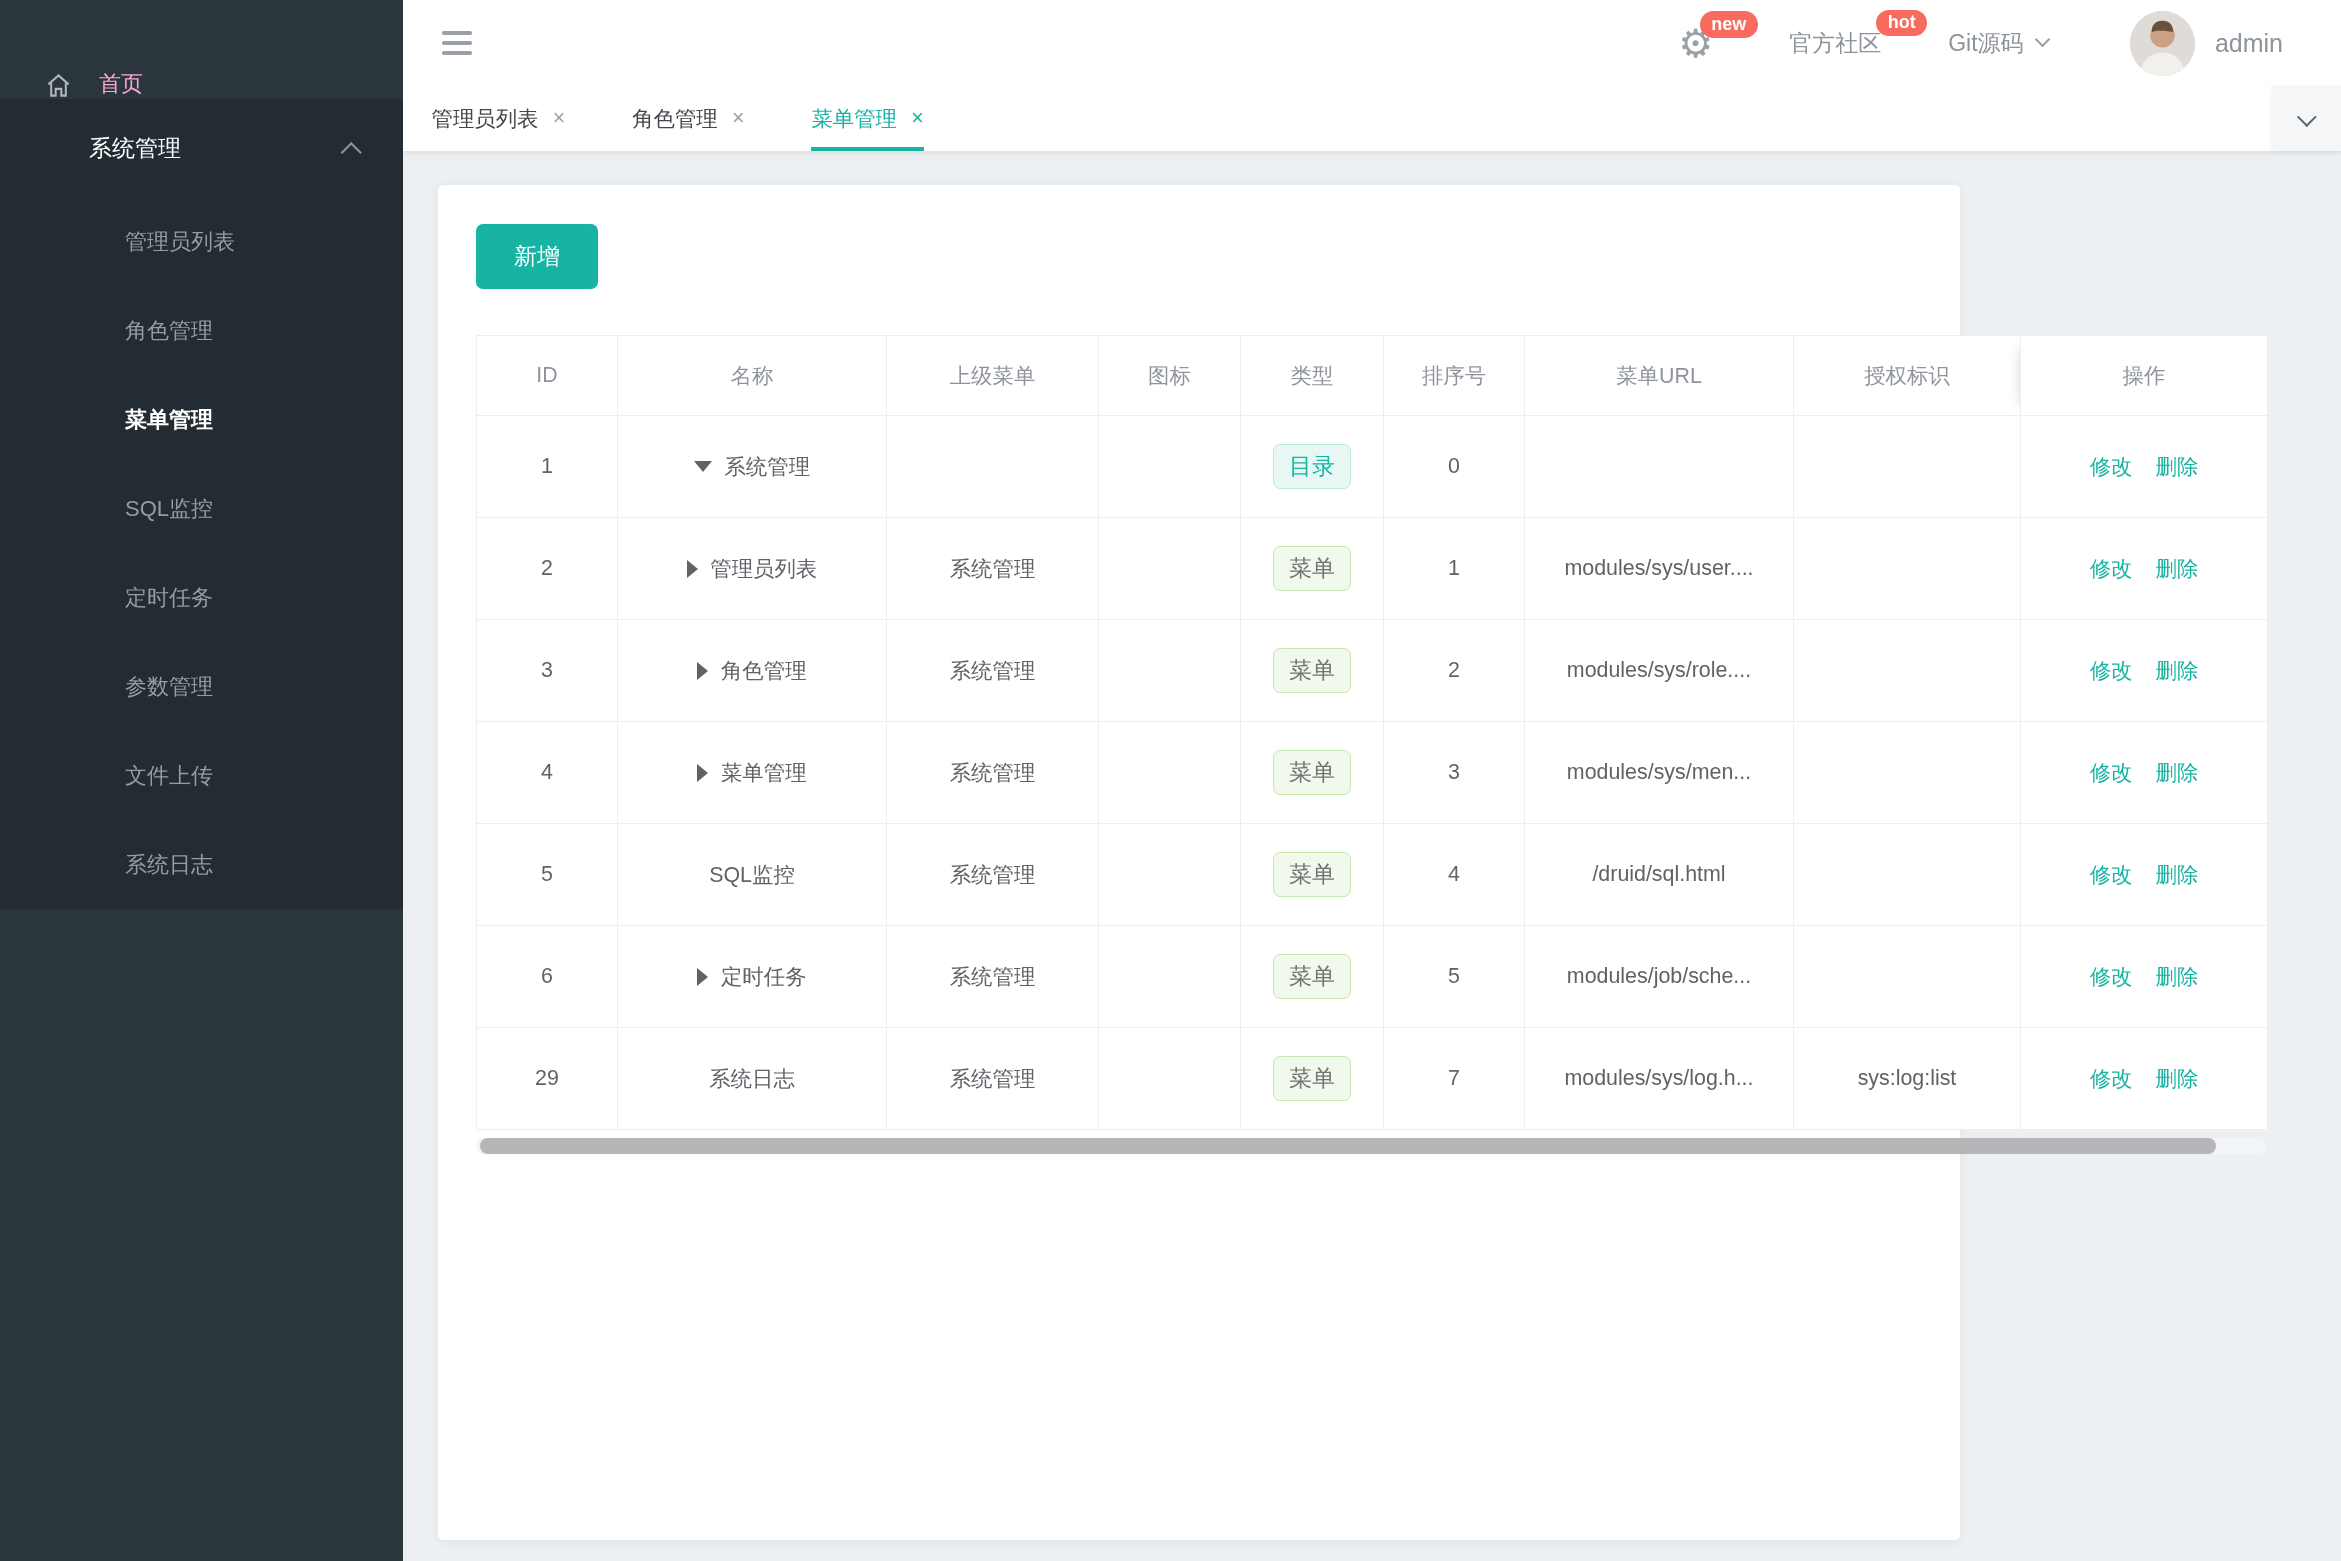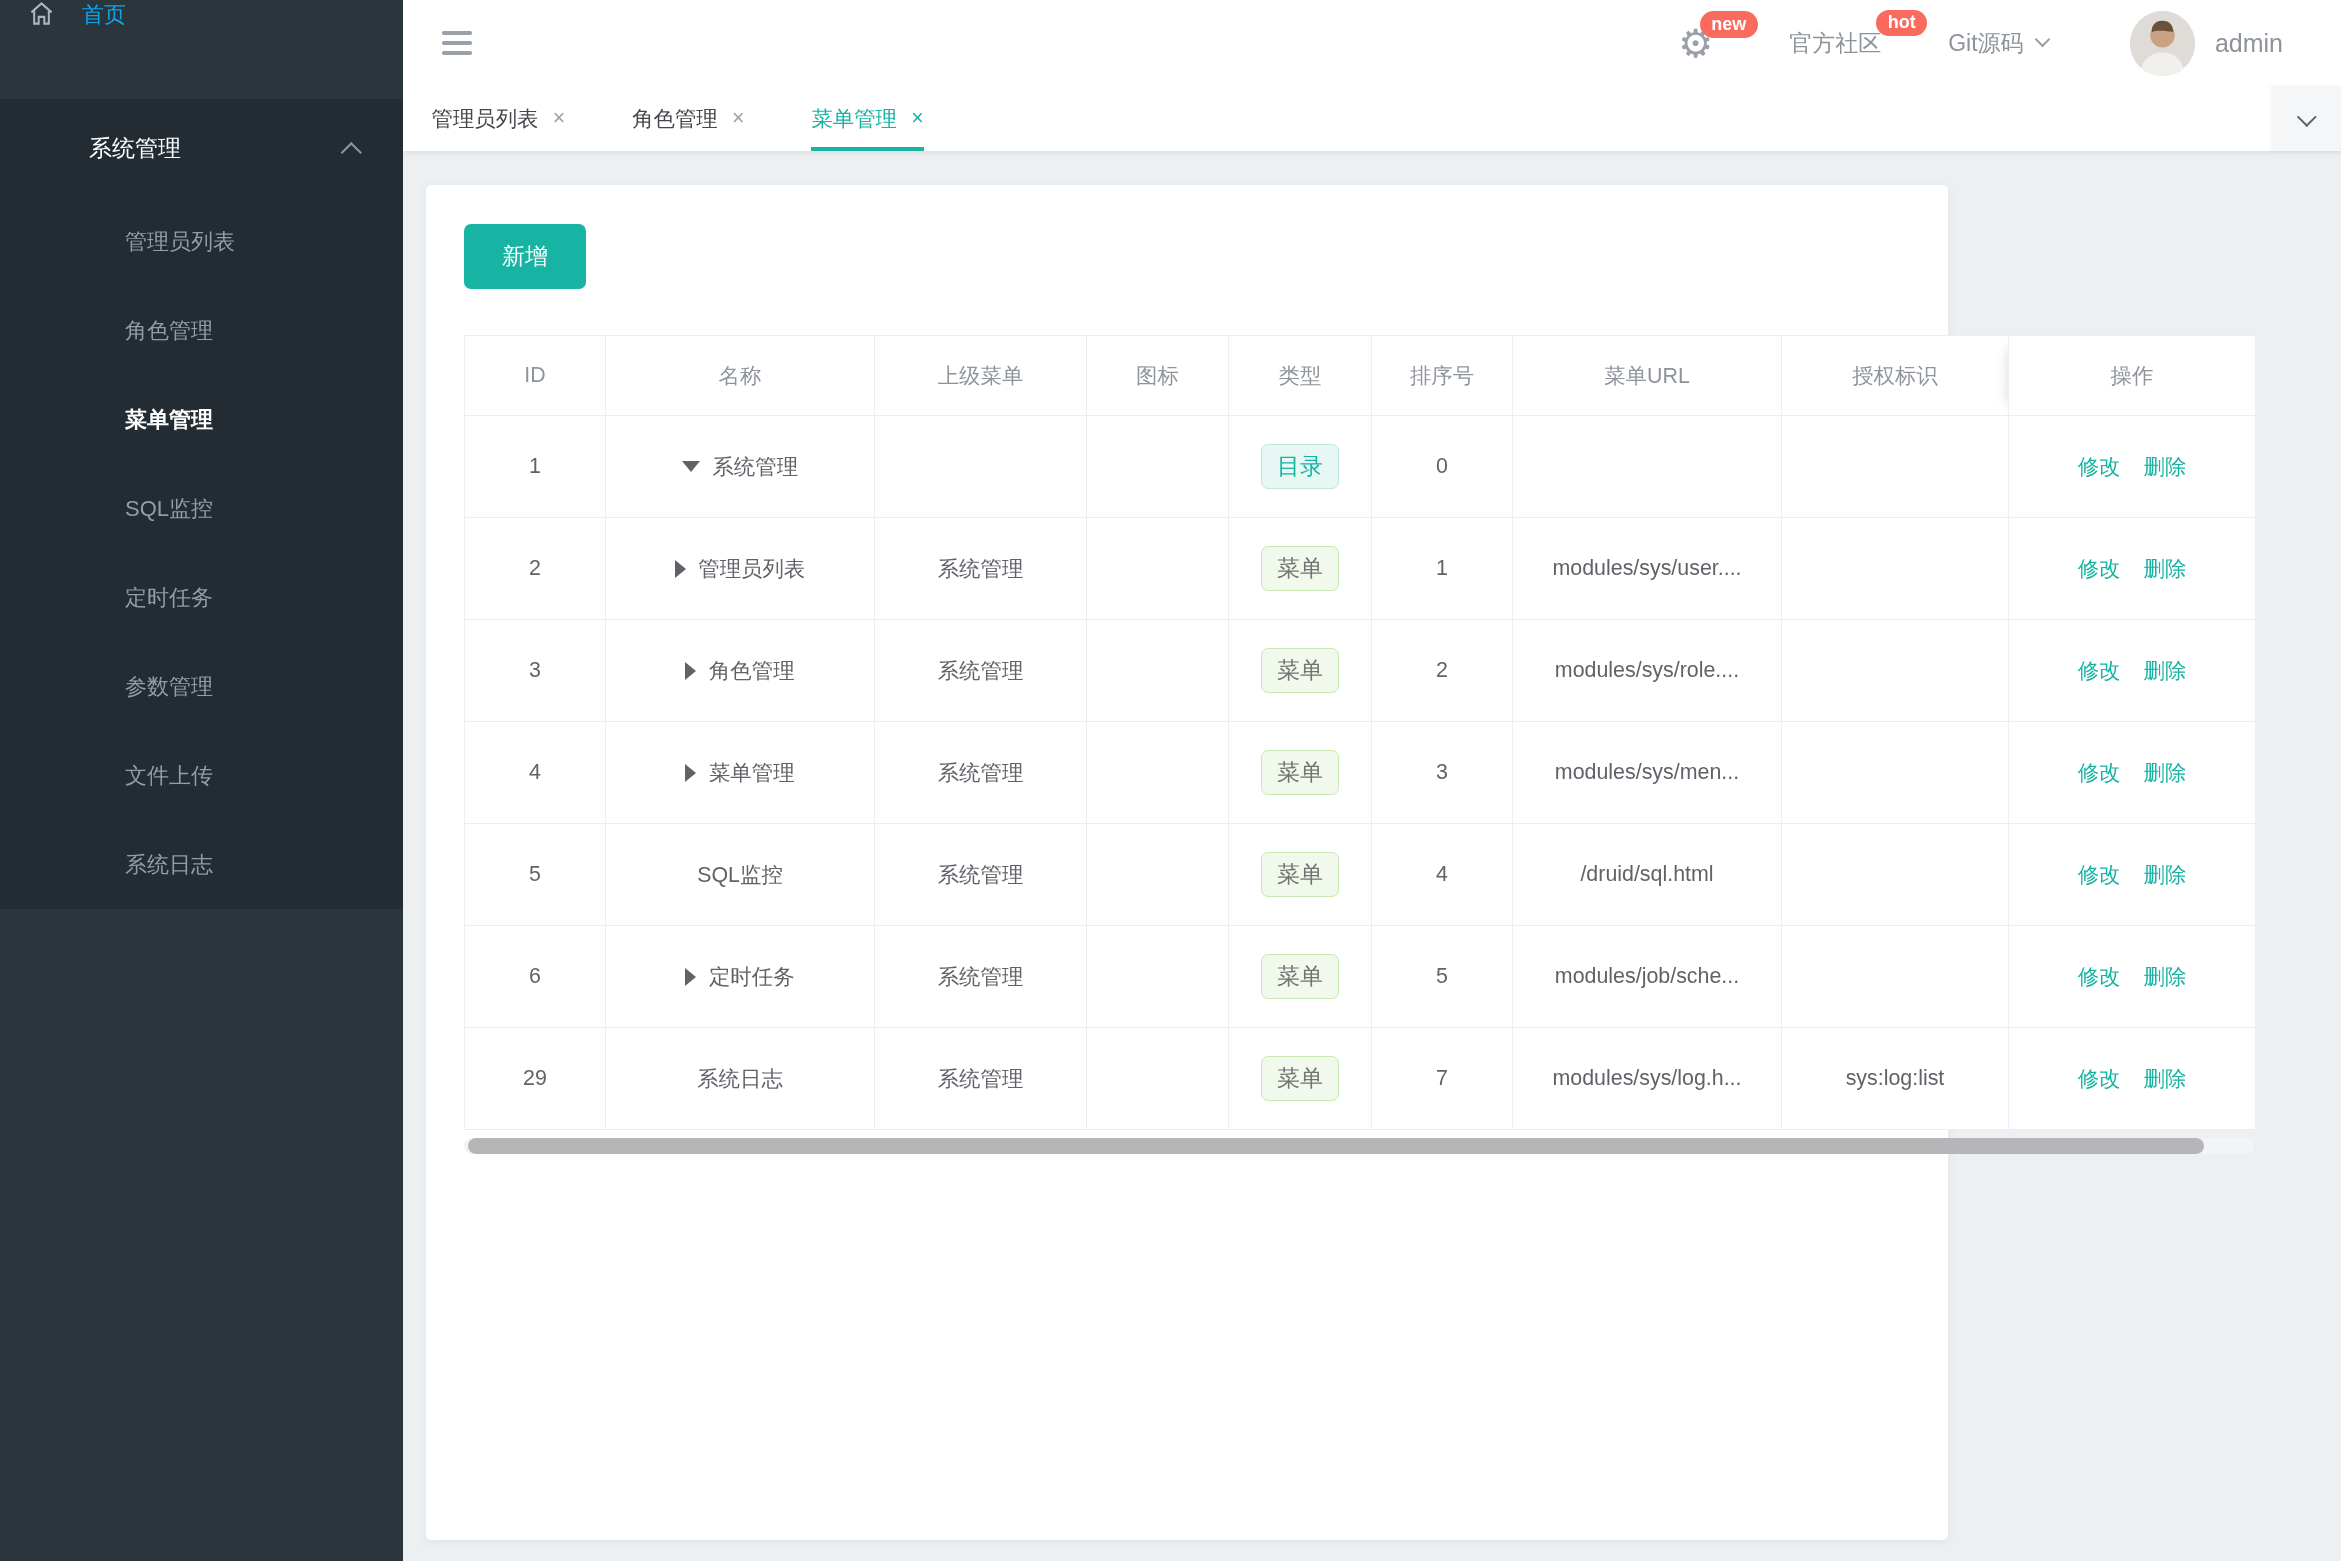--- a/index.html
+++ b/index.html
@@ -4,21 +4,21 @@
 <style>
   * { margin:0; padding:0; box-sizing:border-box; }
   html,body { width:2342px; height:1562px; overflow:hidden;
     font-family:"Liberation Sans","DejaVu Sans",sans-serif; font-size:21.4px; }
   body { background:#edf0f3; }
 
   
   .sidebar { position:fixed; left:0; top:0; bottom:0; width:403px; background:#2b353c; z-index:5; }
   .logo { height:86px; background:#17b3a3; color:#fff; font-size:31px; font-weight:bold;
     display:flex; align-items:center; justify-content:center; letter-spacing:1.8px; }
-  .side-home { height:99px; display:flex; align-items:flex-start; padding-left:28px; color:#0ea5e9; cursor:pointer; }
+  .side-home { height:99px; display:flex; align-items:flex-end; padding-left:45px; color:#f9a8d4; cursor:pointer; }
   .side-home svg { width:27px; height:27px; margin-right:27px; }
   .side-home span { font-size:22px; }
   .submenu { background:#222c32; }
   .group-title { height:98px; display:flex; align-items:center; padding-left:89px;
     color:#ffffff; font-size:23px; position:relative; cursor:pointer; }
   .chev-up { position:absolute; right:39px; width:23px; height:23px; }
   .chev-up::before { content:''; position:absolute; left:2.7px; top:8px; width:12.5px; height:12.5px;
     border-left:2.7px solid #8d979d; border-top:2.7px solid #8d979d; transform:rotate(45deg); }
   .sub-item { height:89px; line-height:89px; padding-left:125px; font-size:22px;
     color:#939da3; cursor:pointer; }
@@ -57,21 +57,21 @@
   .tab.active::after { content:''; position:absolute; left:0; right:0; bottom:0; height:4.5px; background:#17b3a3; }
   .tab-overflow { position:absolute; right:0; top:0; bottom:0; width:69px; background:#f5f6f8;
     display:flex; align-items:center; justify-content:center; cursor:pointer;
     box-shadow:-1.8px 0 4.5px rgba(0,0,0,0.05); }
   .chev-dn2 { width:19.6px; height:19.6px; position:relative; }
   .chev-dn2::before { content:''; position:absolute; left:2.7px; top:0.9px; width:11.6px; height:11.6px;
     border-right:2.7px solid #5f6368; border-bottom:2.7px solid #5f6368; transform:rotate(45deg); }
 
   
   .content { height:1411px; background:#edf0f3; padding-top:34px; }
-  .card { margin-left:23px; width:1522px; height:1355px; background:#fff; border-radius:5.3px;
+  .card { margin-left:35px; width:1522px; height:1355px; background:#fff; border-radius:5.3px;
     box-shadow:0 1.8px 10.7px rgba(0,0,0,0.06); padding:39px 0 0 38px; }
   .add-btn { width:122px; height:65px; background:#17b3a3; color:#fff; font-size:23px;
     border:none; border-radius:7.1px; cursor:pointer; }
   .table-wrap { margin-top:46px; width:1790px; }
   table { border-collapse:collapse; table-layout:fixed; width:1790px; color:#5f6368; }
   th { height:80px; font-weight:normal; color:#8f949b; font-size:21.4px; border:0.9px solid #ebeef5; background:#fff; }
   td { height:102px; border:0.9px solid #ebeef5; text-align:center; font-size:21.4px;
     overflow:hidden; white-space:nowrap; background:#fff; }
   tr.hl td { background:#e9f5f3; }
   .fixed-shadow { box-shadow:-12.5px 0 12.5px -12.5px rgba(0,0,0,0.18); }

